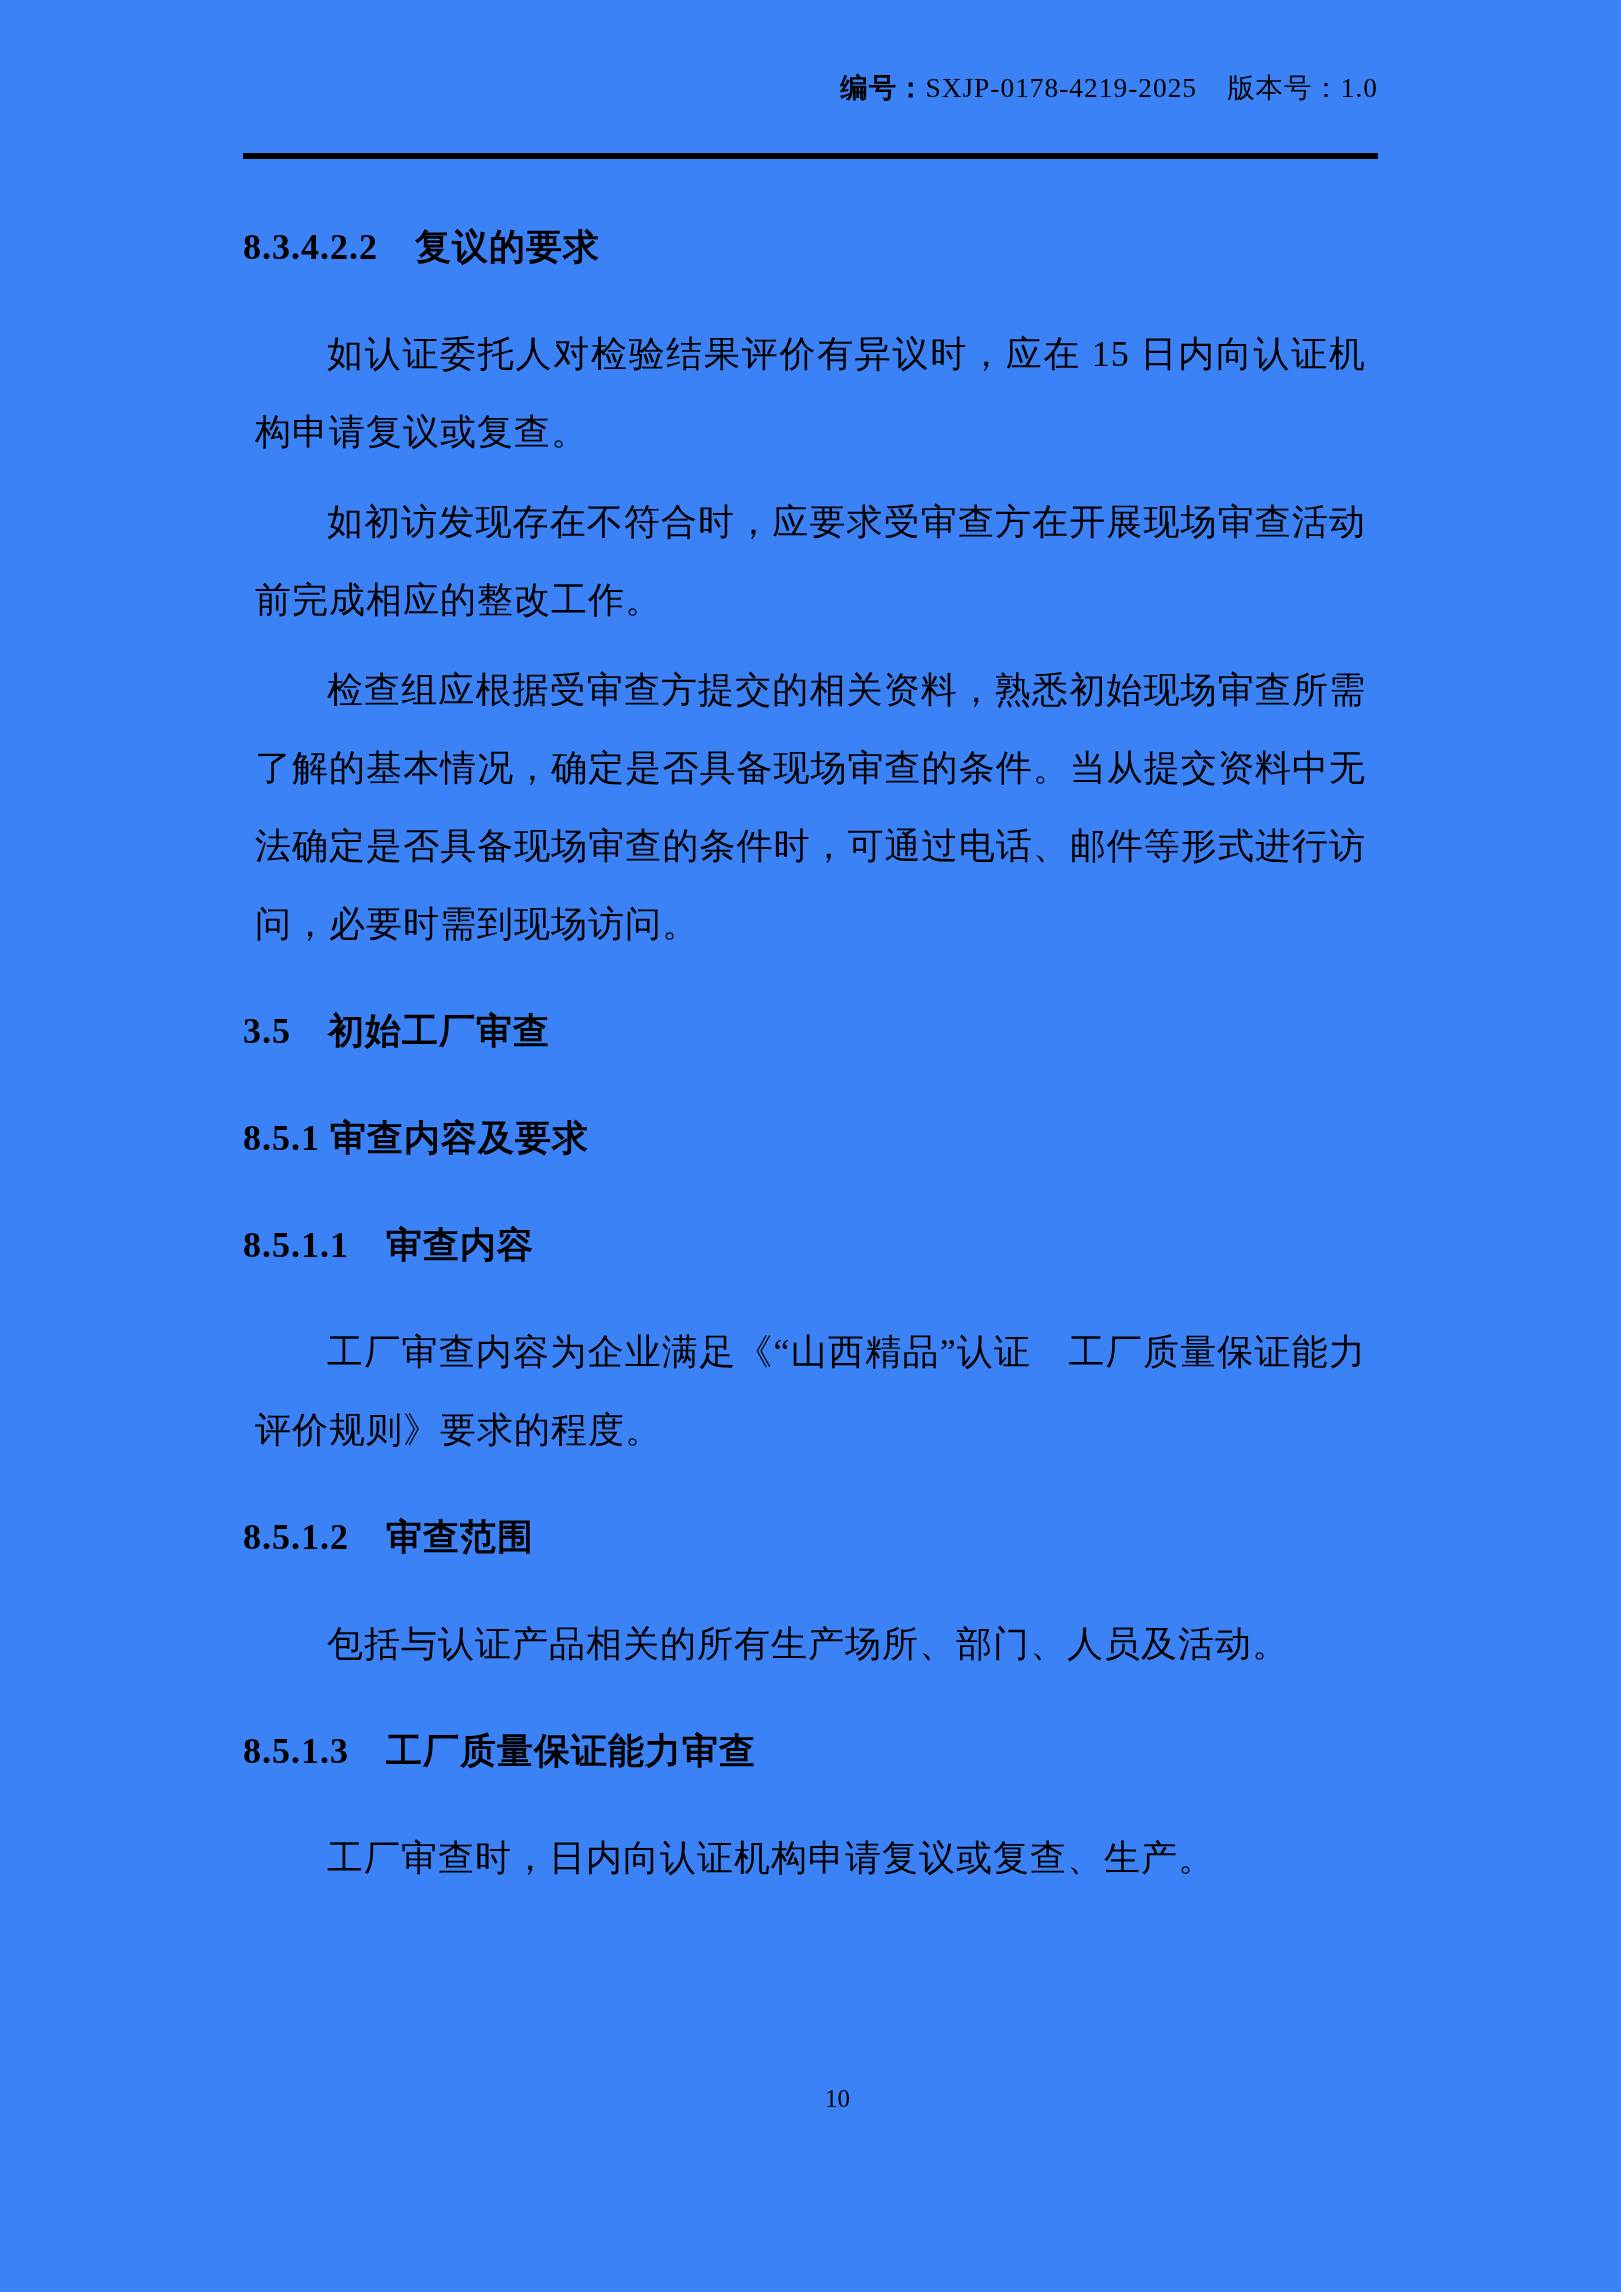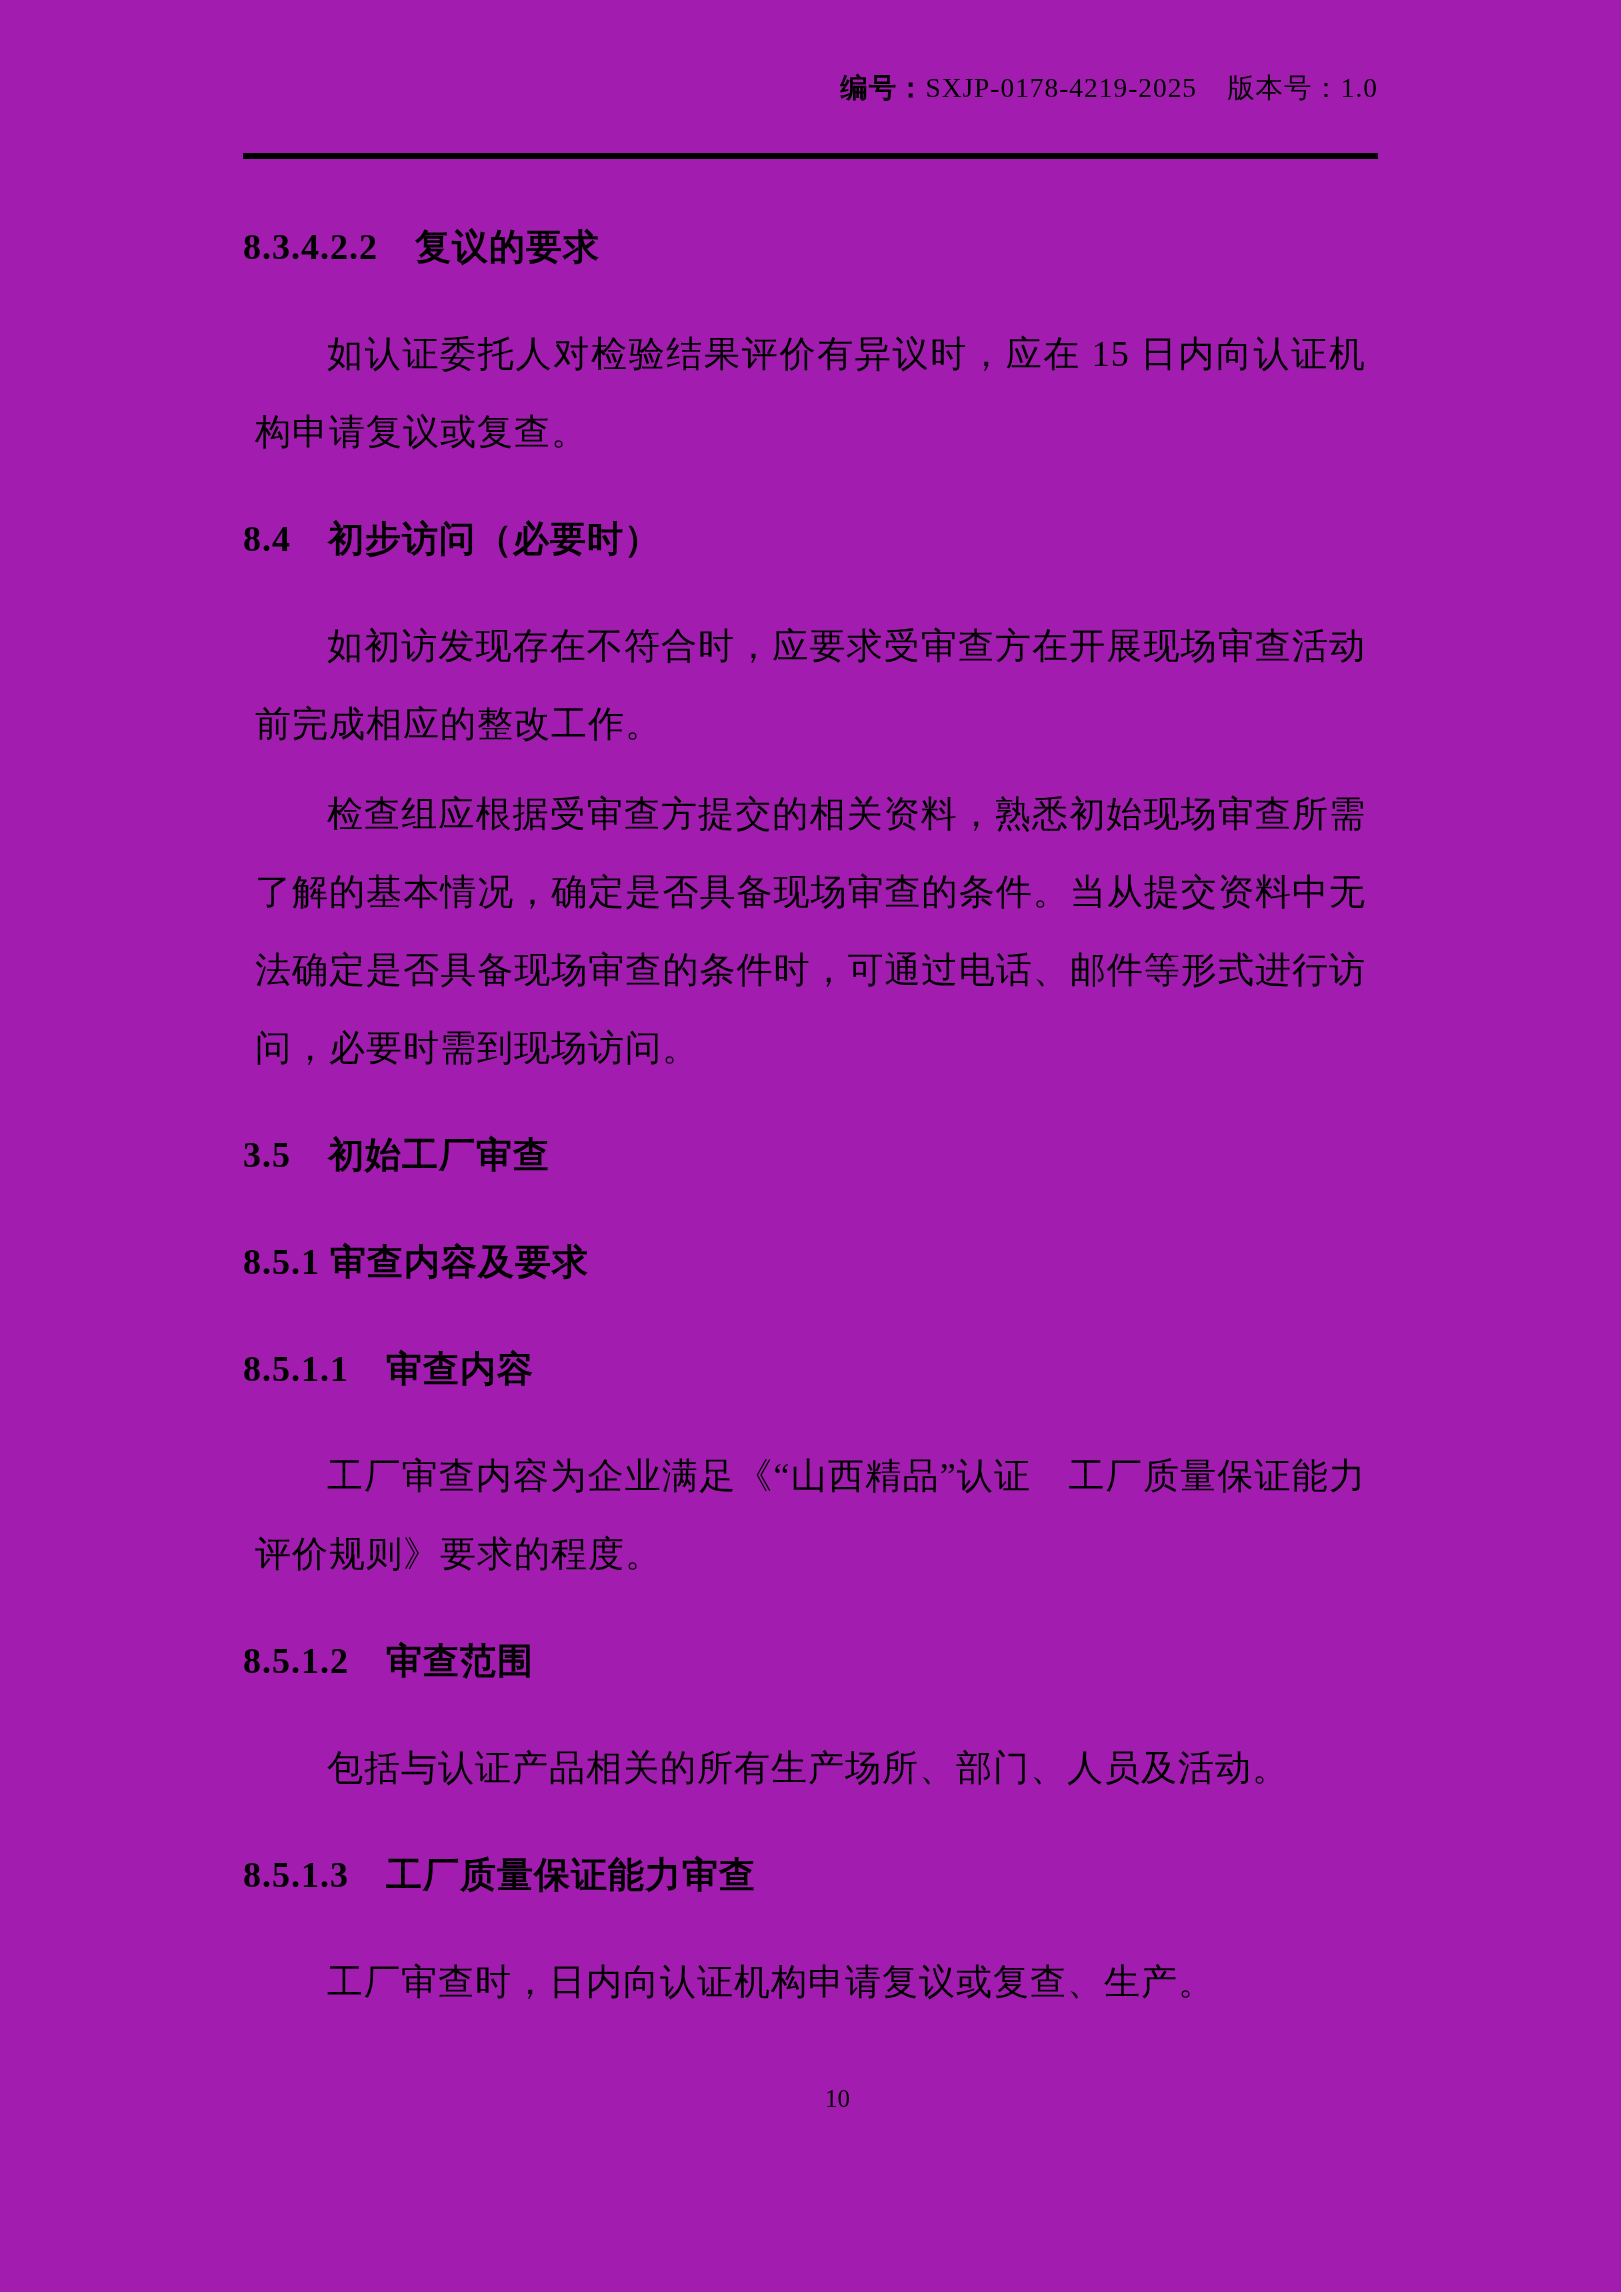--- a/index.html
+++ b/index.html
@@ -6,21 +6,21 @@
   html, body {
     margin: 0;
     padding: 0;
     background: #ffffff;
   }
   .page {
     position: relative;
     width: 1621px;
     height: 2293px;
     margin: 0 auto;
-    background: #a21caf;
+    background: #3b82f6;
     color: #000000;
     font-family: "Liberation Serif", "DejaVu Serif", serif;
     overflow: hidden;
   }
   .content-col {
     position: relative;
     width: 100%;
     height: 100%;
     padding: 0 243px;
   }
@@ -83,21 +83,20 @@
   <div class="content-col">
 
     <header class="doc-header">
       <span class="hdr-bold">编号：</span><span>SXJP-0178-4219-2025</span><span class="hdr-version">版本号：1.0</span>
     </header>
 
     <main class="doc-main">
       <h2 class="blk heading">8.3.4.2.2　复议的要求</h2>
       <p class="blk para">如认证委托人对检验结果评价有异议时，应在 15 日内向认证机构申请复议或复查。</p>
 
-      <h2 class="blk heading">8.4　初步访问（必要时）</h2>
       <p class="blk para">如初访发现存在不符合时，应要求受审查方在开展现场审查活动前完成相应的整改工作。</p>
       <p class="blk para">检查组应根据受审查方提交的相关资料，熟悉初始现场审查所需了解的基本情况，确定是否具备现场审查的条件。当从提交资料中无法确定是否具备现场审查的条件时，可通过电话、邮件等形式进行访问，必要时需到现场访问。</p>
 
       <h2 class="blk heading">3.5　初始工厂审查</h2>
       <h2 class="blk heading">8.5.1 审查内容及要求</h2>
       <h2 class="blk heading">8.5.1.1　审查内容</h2>
       <p class="blk para">工厂审查内容为企业满足《“山西精品”认证　工厂质量保证能力评价规则》要求的程度。</p>
 
       <h2 class="blk heading">8.5.1.2　审查范围</h2>
       <p class="blk para">包括与认证产品相关的所有生产场所、部门、人员及活动。</p>

